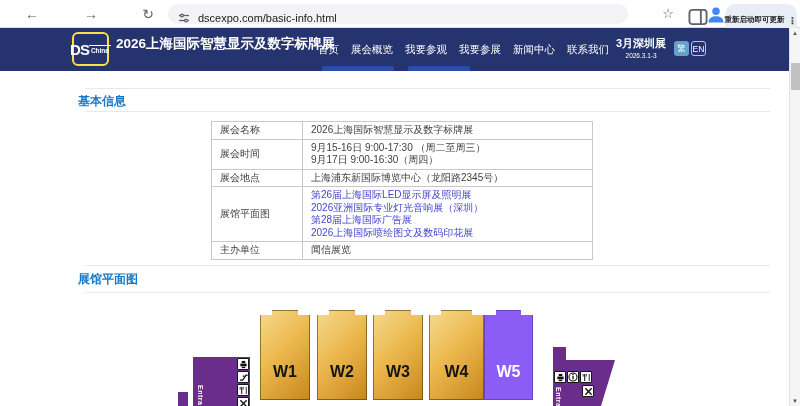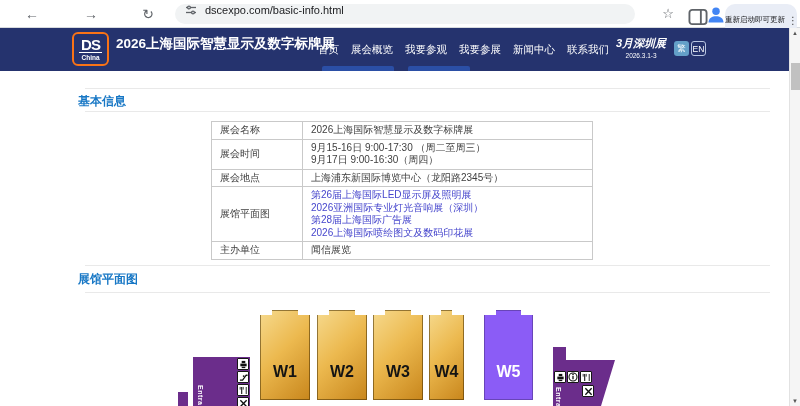--- a/index.html
+++ b/index.html
@@ -3,37 +3,37 @@
 <meta charset="utf-8">
 <style>
   * { margin:0; padding:0; box-sizing:border-box; }
   html,body { width:800px; height:406px; overflow:hidden; }
   body { font-family:"Liberation Sans","DejaVu Sans",sans-serif; background:#fff; }
   #stage { position:relative; width:800px; height:406px; background:#fff; overflow:hidden; }
 
   
   .toolbar { position:absolute; left:0; top:0; width:800px; height:28px; background:#ffffff; border-bottom:1px solid #d7dade; }
   .tb-ico { position:absolute; top:4px; font-size:14px; color:#5f6368; width:20px; height:20px; text-align:center; line-height:20px; cursor:pointer; }
-  .url-pill { position:absolute; left:175px; top:4px; width:460px; height:20px; background:#f1f3f4; border-radius:10px; display:flex; align-items:flex-start; padding:0 10px; }
+  .url-pill { position:absolute; left:168px; top:4px; width:460px; height:20px; background:#f1f3f4; border-radius:10px; display:flex; align-items:flex-end; padding:0 10px; }
   .url-text { font-size:11px; color:#202124; margin-left:8px; white-space:nowrap; }
-  .chip { position:absolute; left:725px; top:4px; width:72px; height:32px; background:#e9edf6; border-radius:10px; display:flex; align-items:center; gap:3px; cursor:pointer; }
+  .chip { position:absolute; left:725px; top:4px; width:72px; height:32px; background:#e9edf6; border-radius:10px; display:flex; align-items:center; justify-content:center; gap:3px; cursor:pointer;font-weight:bold; }
   .chip span.txt { font-size:7.5px; color:#202124; white-space:nowrap; }
   .chip span.dots { font-size:10px; color:#444; }
 
   
   .site-header { position:absolute; left:0; top:28px; width:800px; height:43px; background:#25336e; color:#fff; }
-  .logo-box { position:absolute; left:72px; top:4px; width:37px; height:34px; border:2px solid #f97316; border-radius:6px; display:flex; flex-direction:column; align-items:center; justify-content:center; cursor:pointer; }
+  .logo-box { position:absolute; left:72px; top:4px; width:37px; height:34px; border:2px solid #fde047; border-radius:6px; display:flex; flex-direction:row; align-items:center; justify-content:center; cursor:pointer; }
   .logo-ds { font-size:15px; font-weight:bold; line-height:15px; letter-spacing:-1px; }
   .logo-cn { font-size:6.5px; font-weight:bold; line-height:7px; border-top:1px solid #fff; padding:1px 2px 0; }
   .site-title { position:absolute; left:116px; top:7px; font-size:13.5px; font-weight:bold; white-space:nowrap; }
   .site-sub { position:absolute; left:116px; top:24px; font-size:9px; font-weight:bold; white-space:nowrap; opacity:.95; }
   .nav { position:absolute; left:318px; top:0; height:43px; display:flex; align-items:center; gap:12px; }
   .nav-item { font-size:10.5px; color:#fff; white-space:nowrap; cursor:pointer; }
   .sz { position:absolute; left:616px; top:8px; text-align:center; cursor:pointer; }
-  .sz-label { font-size:11px; font-weight:bold; white-space:nowrap;font-style:italic; }
+  .sz-label { font-size:11px; font-weight:bold; white-space:nowrap; }
   .sz-date { font-size:6.5px; margin-top:1px; }
   .lang-btn { position:absolute; top:13px; width:15px; height:15px; border-radius:3px; font-size:8.5px; display:flex; align-items:center; justify-content:center; cursor:pointer; color:#fff; }
   .lang-tr { left:674px; background:#64a0c8; }
   .lang-en { left:691px; border:1px solid #b9c6e2; }
   .nav-underline { position:absolute; top:38px; height:5px; background:#2b4fa6; border-radius:2px 2px 0 0; }
   .nu1 { left:322px; width:72px; }
   .nu2 { left:408px; width:62px; }
 
   
   .divider { position:absolute; left:85px; width:685px; height:1px; background:#e9e9e9; }
@@ -161,21 +161,21 @@
   </tbody>
     </table>
 
   <div class="divider" style="top:265px"></div>
   <div class="sec-title" style="top:271px">展馆平面图</div>
   <div class="divider" style="top:292px"></div>
 
   <div class="hall" style="left:260px; width:50px">W1</div>
   <div class="hall" style="left:317px; width:50px">W2</div>
   <div class="hall" style="left:373px; width:50px">W3</div>
-  <div class="hall" style="left:429px; width:35px">W4</div>
+  <div class="hall" style="left:429px; width:55px">W4</div>
   <div class="hall gray" style="left:484px; width:49px">W5</div>
 
   <div class="purple pl-sliver"></div>
   <div class="purple pl-block">
     <div class="ico-col">
       <div class="mini-ico">
         <svg width="9" height="9" viewBox="0 0 10 10">
             <rect x="3" y="1" width="4" height="2.5" fill="#111"></rect>
             <rect x="1.5" y="4" width="7" height="3" fill="#111"></rect>
             <rect x="3" y="7.5" width="4" height="1.5" fill="#111"></rect>

